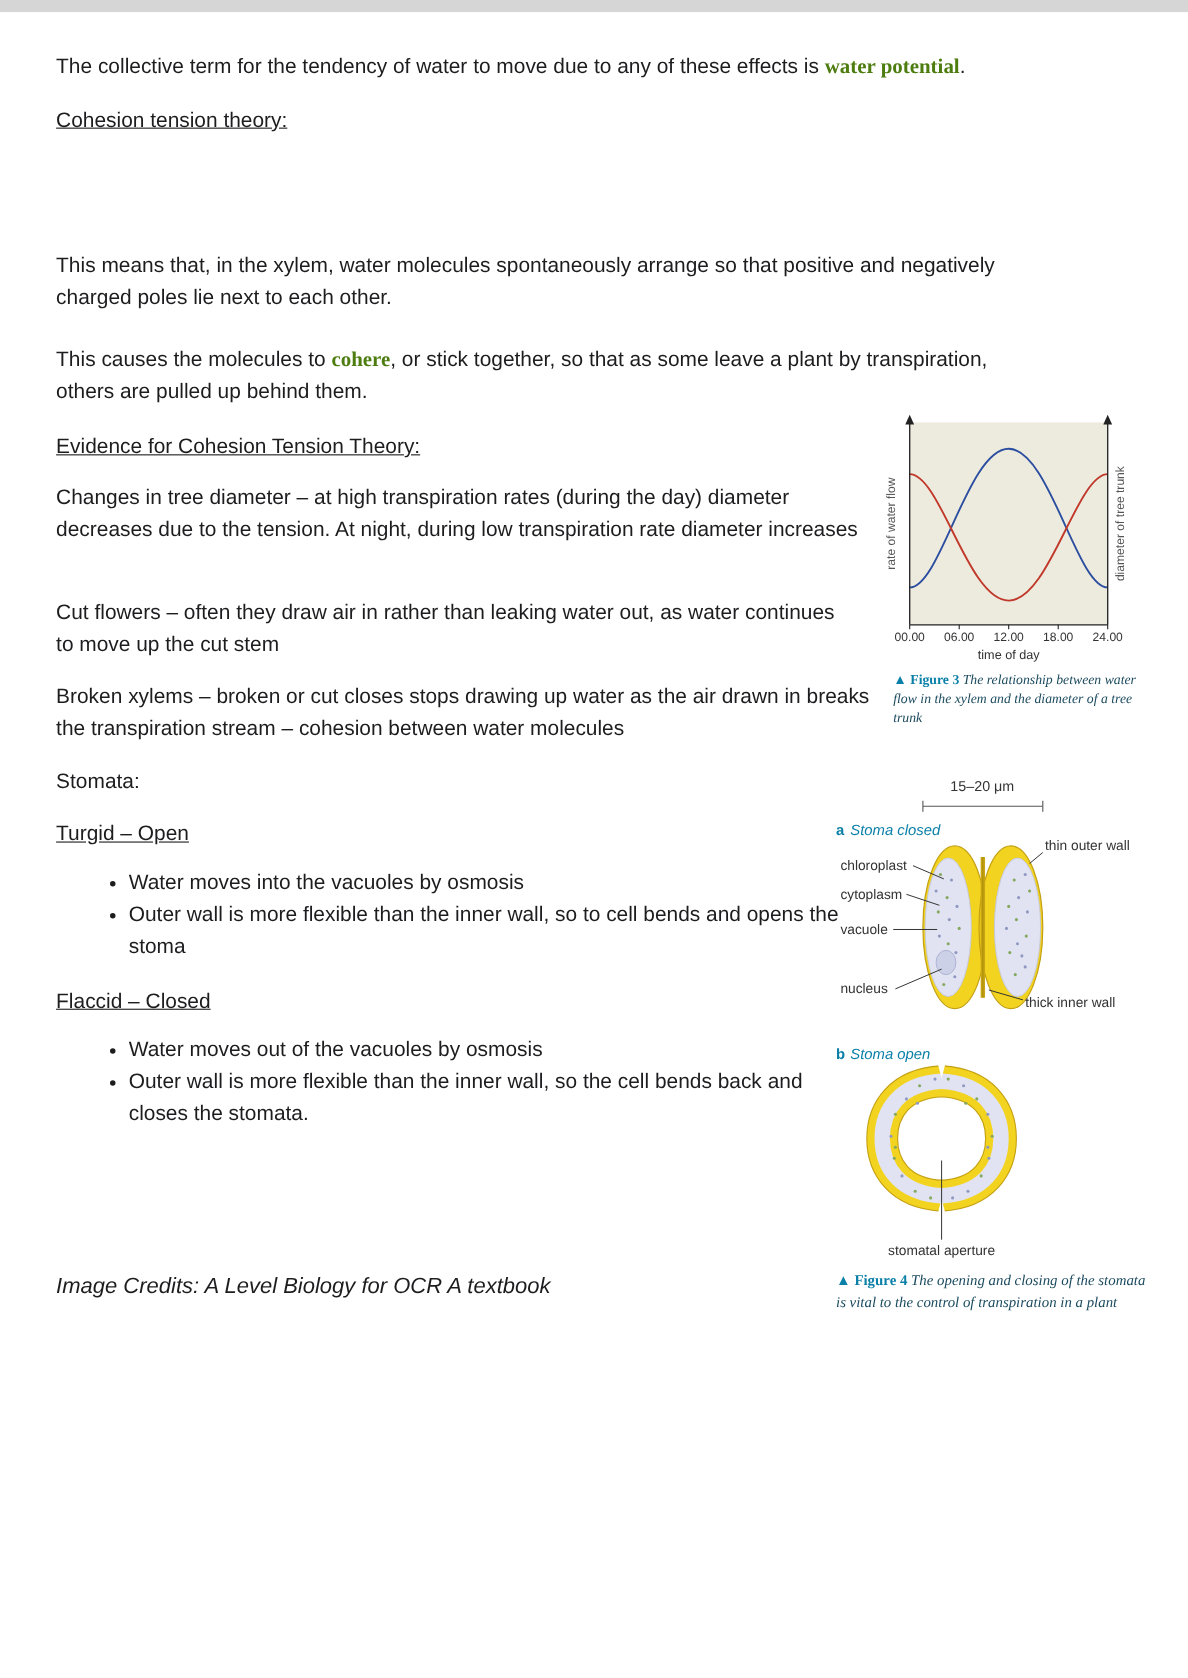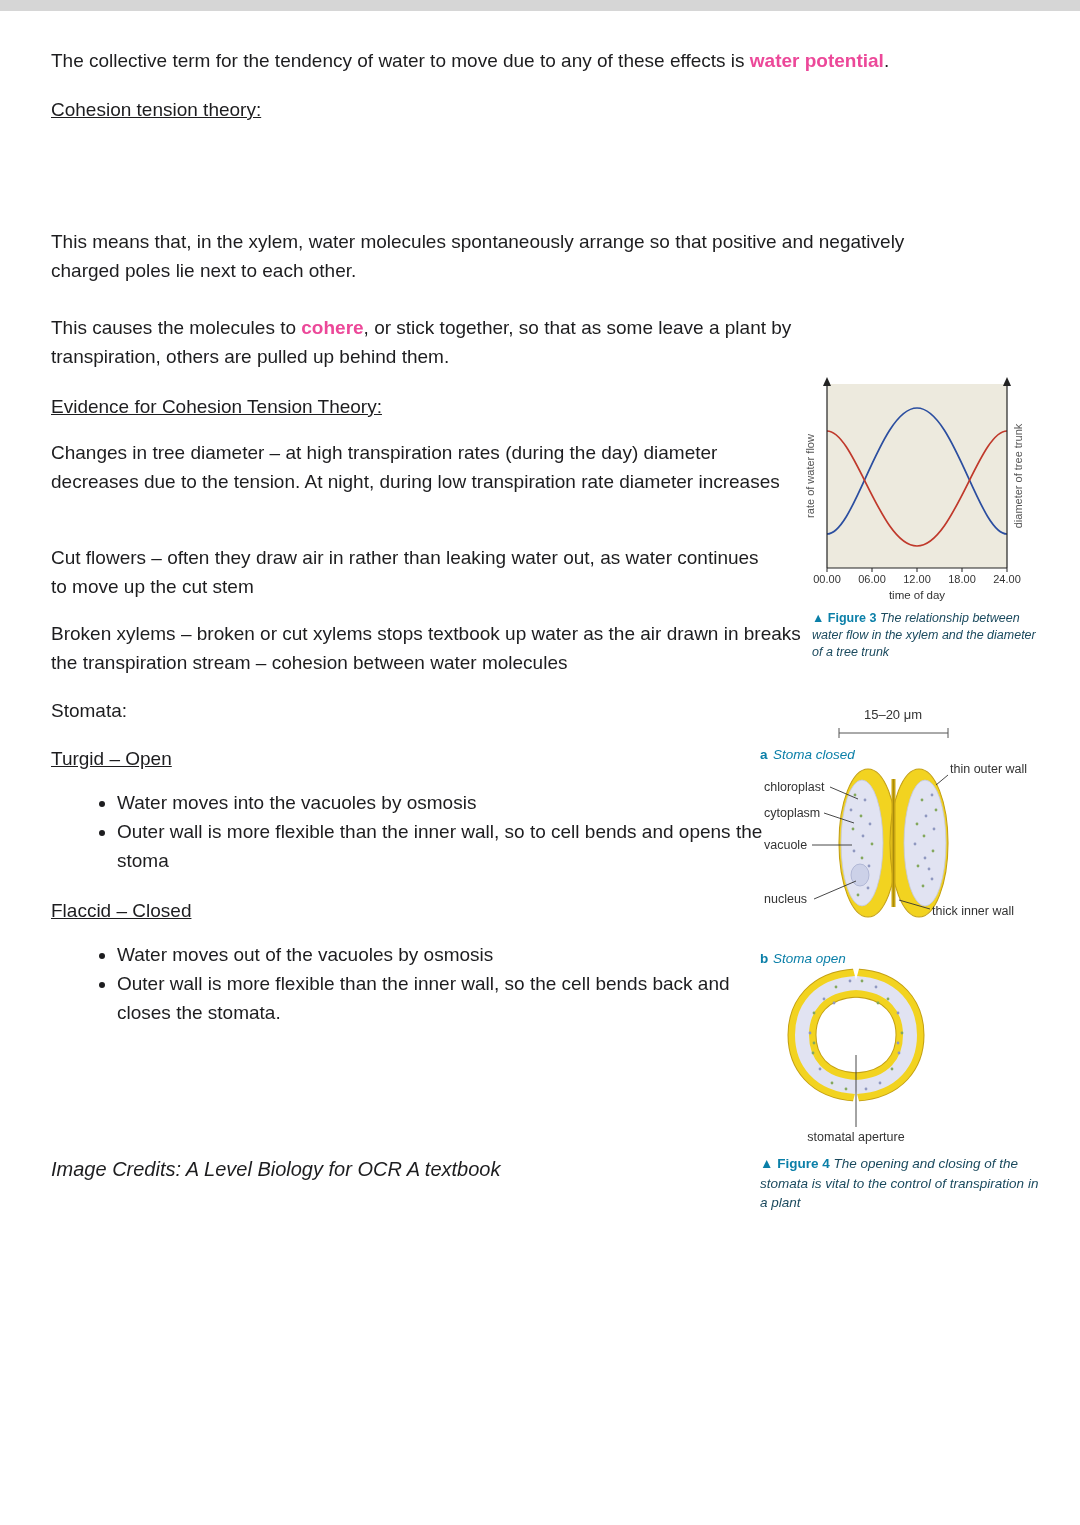--- a/index.html
+++ b/index.html
@@ -1,26 +1,26 @@
 <!DOCTYPE html>
 <html><head>
 <meta charset="utf-8">
 <style>
   html,body{margin:0;padding:0;background:#ffffff;}
   body{font-family:"Liberation Sans", sans-serif;color:#1d1d1f;}
   .page{position:relative;width:1080px;height:1525px;background:#fff;overflow:hidden;margin:0 auto;}
   .topbar{position:absolute;top:0;left:0;width:100%;height:11px;background:#d6d6d6;}
   .t{position:absolute;left:51px;margin:0;font-size:19px;line-height:29px;color:#1d1d1f;}
   .h{text-decoration:underline;text-align:right;}
-  .green{color:#ec4899;font-weight:700;}
+  .green{color:#4d7c0f;font-weight:700;font-family:Liberation Serif, serif;}
   .it{}
   ul.list{list-style:disc;margin:0;padding-left:66px;}
   ul.list li{margin:0;}
   .credits{text-align:left;font-style:italic;font-size:20px;}
-  .cap{position:absolute;font-size:12.5px;line-height:17px;color:#1b4a5e;}
+  .cap{position:absolute;font-size:12.5px;line-height:17px;color:#1b4a5e;font-family:Liberation Serif, serif;}
   .cap5{font-size:13.5px;line-height:19.5px;}
   .cap-label{color:#0a7fa8;font-weight:700;font-style:normal;}
   .cap-text{font-style:italic;}
   svg text{font-family:"Liberation Sans", sans-serif;fill:#333;}
   .axis-rot{font-size:11px;fill:#555;}
   .tick{font-size:11px;text-anchor:middle;fill:#333;}
   .xlab{font-size:11.5px;text-anchor:middle;fill:#333;}
   .flab{font-size:12.5px;fill:#333;}
   .panel-letter{font-size:13.5px;font-weight:700;fill:#0a7fa8;}
   .panel-title{font-size:13.5px;font-style:italic;fill:#0a7fa8;}
@@ -41,21 +41,21 @@
   <div class="t" style="top:227px;width:890px">This means that, in the xylem, water molecules spontaneously arrange so that positive and negatively charged poles lie next to each other.</div>
 
   <div class="t" style="top:313px;width:855px"><span>This causes the molecules to </span><span class="green">cohere</span><span>, or stick together, so that as some leave a plant by transpiration, others are pulled up behind them.</span></div>
 
   <div class="t h" style="top:392px">Evidence for Cohesion Tension Theory:</div>
 
   <div class="t" style="top:438px;width:758px"><span class="it">Changes in tree diameter</span><span> – at high transpiration rates (during the day) diameter decreases due to the tension. At night, during low transpiration rate diameter increases</span></div>
 
   <div class="t" style="top:543px;width:722px"><span class="it">Cut flowers</span><span> – often they draw air in rather than leaking water out, as water continues to move up the cut stem</span></div>
 
-  <div class="t" style="top:619px;width:758px"><span class="it">Broken xylems</span><span> – broken or cut xylems stops textbook up water as the air drawn in breaks the transpiration stream – cohesion between water molecules</span></div>
+  <div class="t" style="top:619px;width:758px"><span class="it">Broken xylems</span><span> – broken or cut closes stops drawing up water as the air drawn in breaks the transpiration stream – cohesion between water molecules</span></div>
 
   <div class="t" style="top:696px">Stomata:</div>
 
   <div class="t h" style="top:744px">Turgid – Open</div>
 
   <ul class="t list" style="top:788px;width:660px">
     <li>Water moves into the vacuoles by osmosis</li>
     <li>Outer wall is more flexible than the inner wall, so to cell bends and opens the stoma</li>
   </ul>
 

